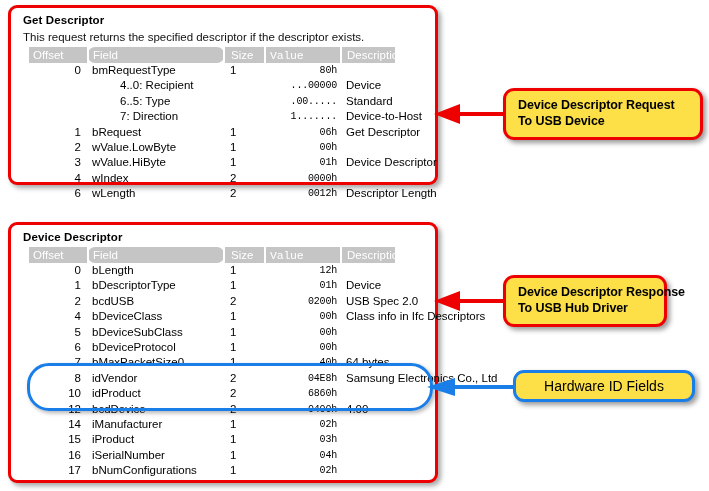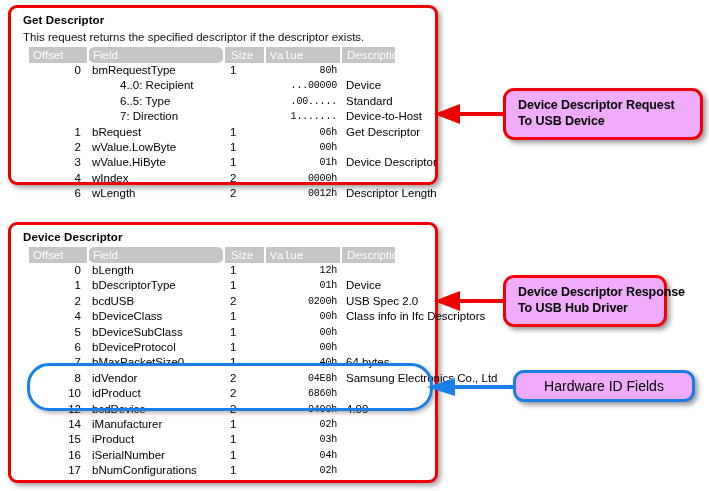--- a/index.html
+++ b/index.html
@@ -94,21 +94,21 @@
     border: 3px solid #1a7ee8;
     border-radius: 22px;
     box-sizing: border-box;
     pointer-events: none;
     box-shadow: 2px 2px 4px rgba(0,0,0,0.30);
   }
 
   
   .callout {
     position: absolute;
-    background: #f0abfc;
+    background: #fde047;
     box-sizing: border-box;
     border-radius: 11px;
     box-shadow: 3px 3px 5px rgba(0,0,0,0.40);
     display: flex;
     flex-direction: column;
     justify-content: center;
     padding: 5px 10px 6px 12px;
   }
   .callout.red  { border: 3px solid #ee0000; }
   .callout.blue { border: 3px solid #1a7ee8; }

